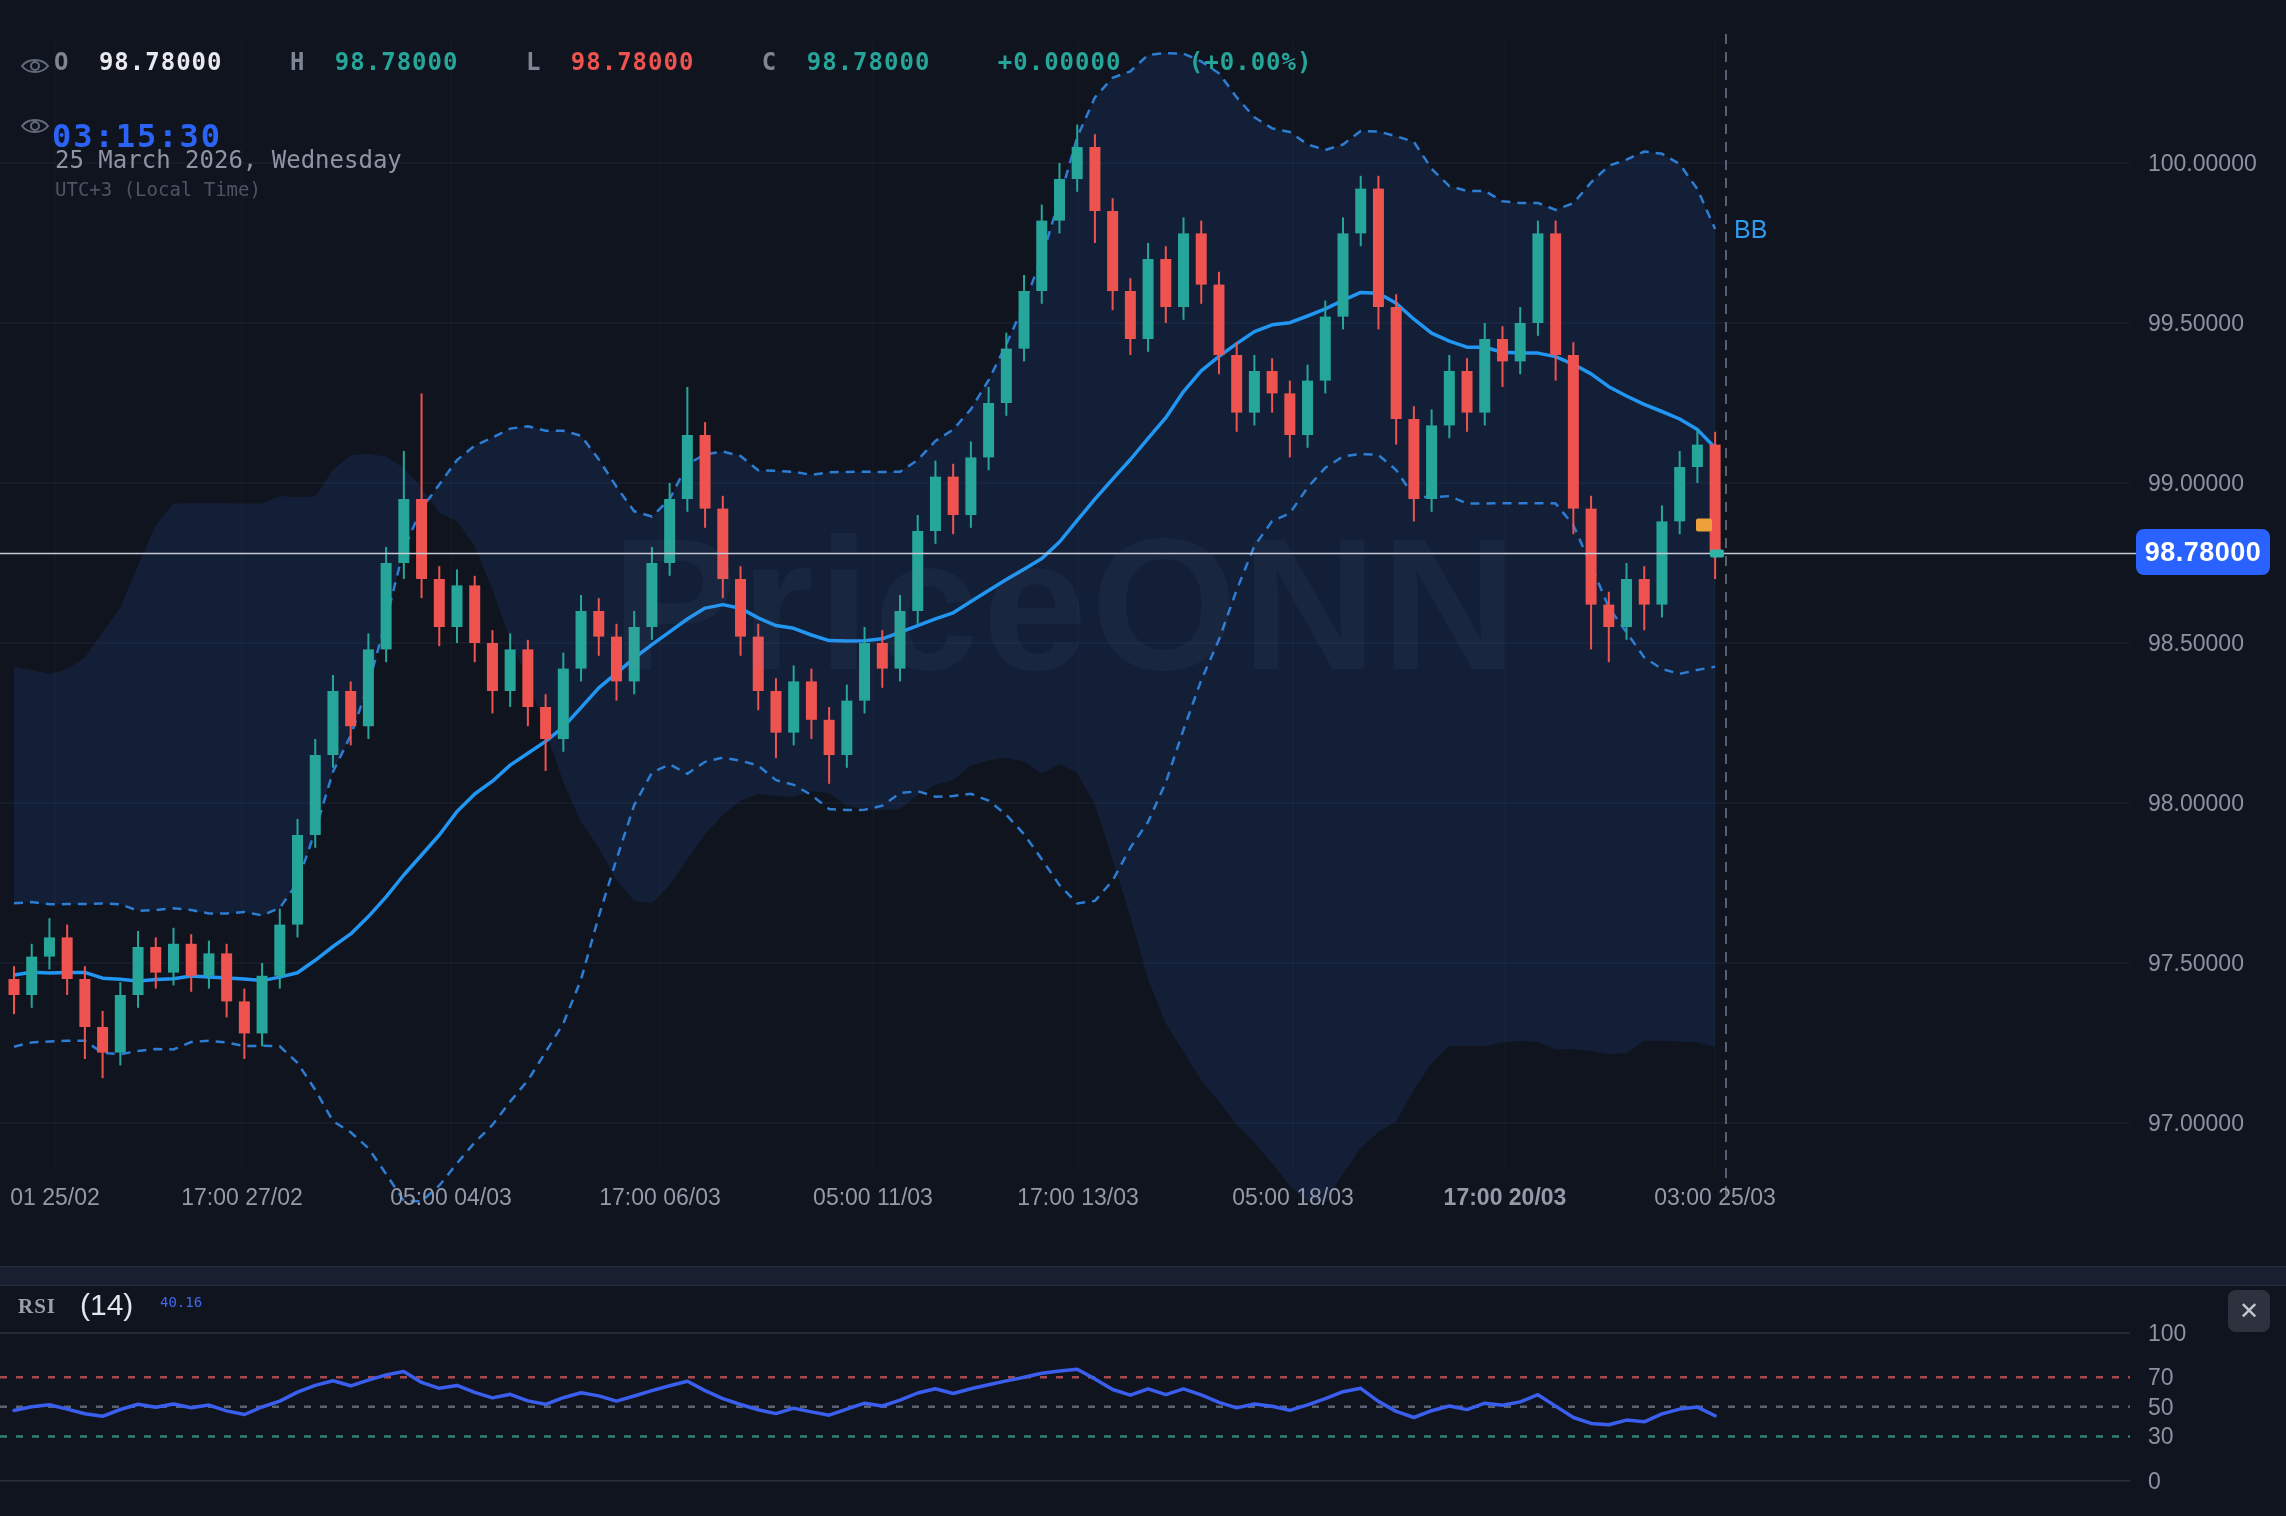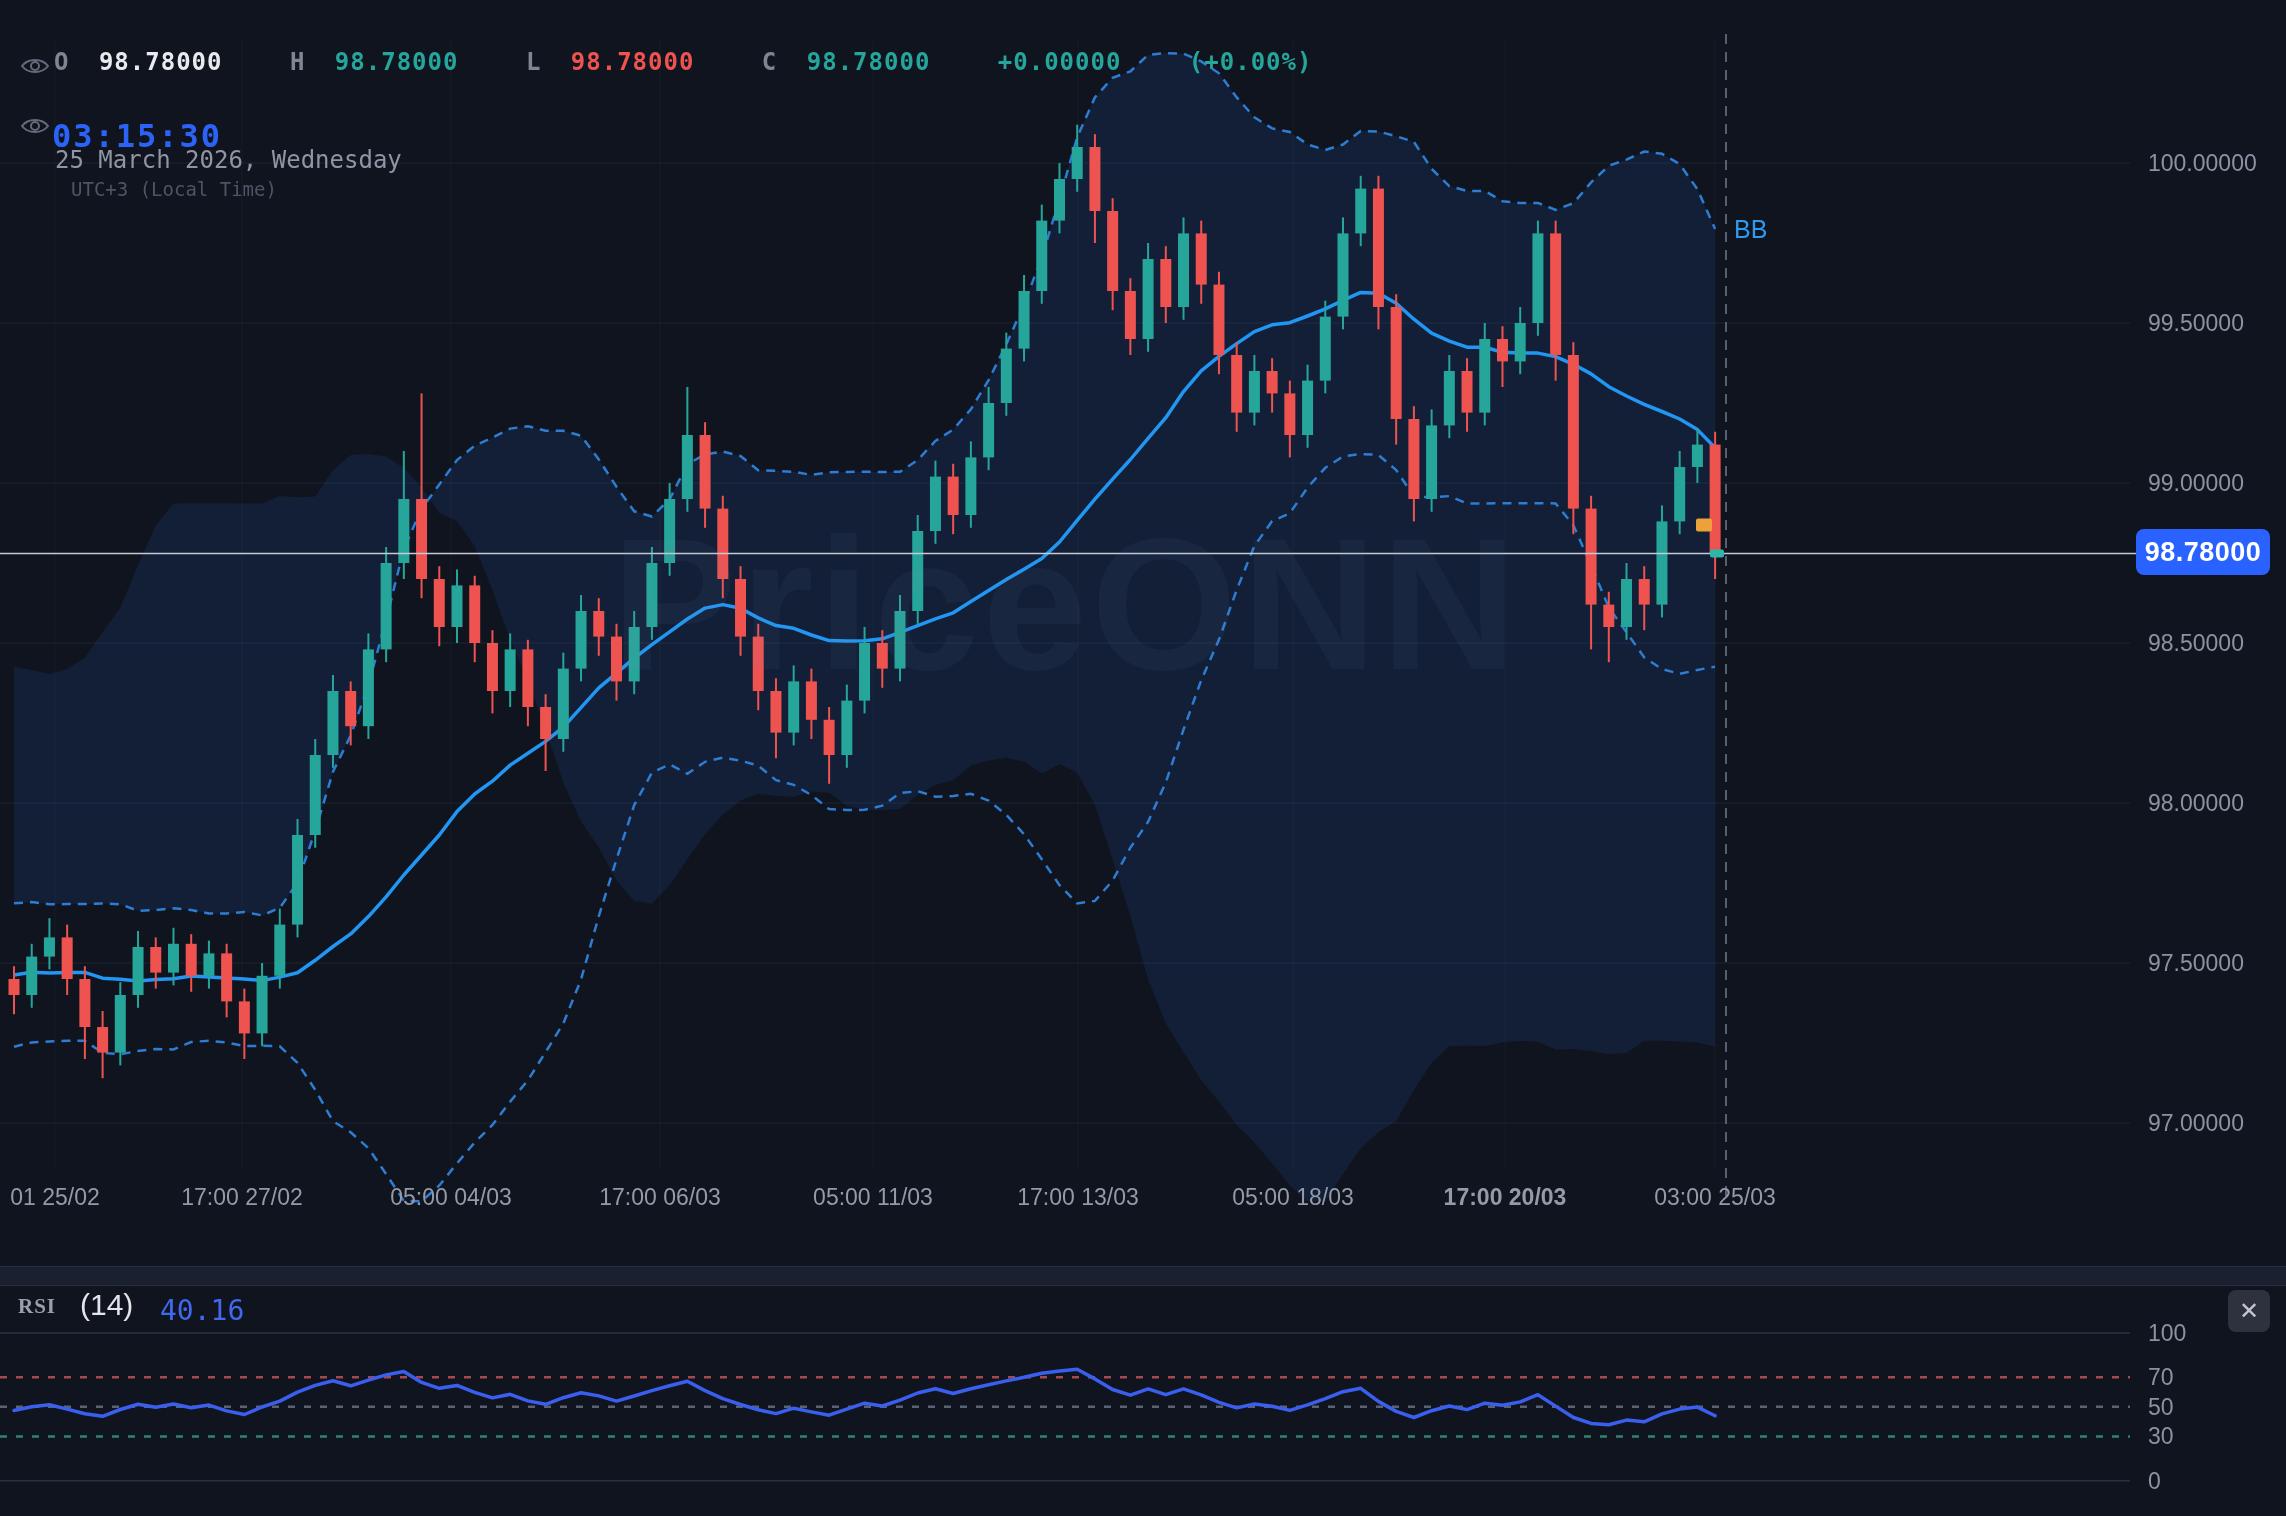--- a/index.html
+++ b/index.html
@@ -13,21 +13,21 @@
   .lbl{color:#7e8694;font-weight:bold;}
   .val-white{color:#e8eaef;}
   .val-up{color:#26a69a;}
   .val-down{color:#ef5350;}
   .sp{display:inline-block;width:52px;}
   .sps{display:inline-block;width:14px;}
   .clock{position:absolute;left:52px;top:72px;font-family:"DejaVu Sans Mono",monospace;
          font-size:32px;font-weight:bold;color:#2b63f6;letter-spacing:2px;margin-top:45px;}
   .date-line{position:absolute;left:55px;top:146px;font-family:"DejaVu Sans Mono",monospace;
              font-size:24px;color:#8f95a3;}
-  .tz-line{position:absolute;left:71px;top:178px;font-family:"DejaVu Sans Mono",monospace;
+  .tz-line{position:absolute;left:55px;top:178px;font-family:"DejaVu Sans Mono",monospace;
            font-size:19px;color:#4d5464;}
   .eye{position:absolute;left:20px;width:30px;height:22px;}
   
   .wm1{position:absolute;left:1066px;top:400px;transform:translateX(-50%);
        font-size:118px;font-weight:400;color:rgba(130,146,180,0.10);letter-spacing:6px;white-space:nowrap;}
   .wm2{position:absolute;left:1066px;top:496px;transform:translateX(-50%);
        font-size:188px;font-weight:bold;color:rgba(130,146,180,0.07);letter-spacing:4px;white-space:nowrap;}
   
   .pax-label{position:absolute;left:2148px;transform:translateY(-50%);font-size:23px;color:#8b93a3;}
   .tax-label{position:absolute;top:1184px;transform:translateX(-50%);font-size:23px;color:#949aa8;white-space:nowrap;}
@@ -36,21 +36,21 @@
                display:flex;align-items:center;justify-content:center;letter-spacing:0.5px;}
   .bb-tag{position:absolute;font-size:25px;color:#2d9bf0;}
   
   .divider{position:absolute;left:0;top:1266px;width:2286px;height:18px;background:#1a2030;
            border-top:1px solid #272e3e;border-bottom:1px solid #272e3e;}
   
   .rsi-title{position:absolute;left:18px;top:1294px;font-size:21px;font-weight:bold;color:#9aa0ab;
              font-family:"Liberation Serif",serif;letter-spacing:1px;}
   .rsi-len{position:absolute;left:80px;top:1288px;font-size:30px;color:#e3e5ea;font-weight:300;}
   .rsi-val{position:absolute;left:160px;top:1294px;font-family:"DejaVu Sans Mono",monospace;
-           font-size:28px;color:#4069f0;}
+           font-size:14px;color:#4069f0;}
   .rsi-label{position:absolute;left:2148px;transform:translateY(-50%);font-size:23px;color:#8b93a3;}
   .rsi-close{position:absolute;left:2228px;top:1290px;width:42px;height:42px;border-radius:8px;
              background:#2d323e;color:#c2c5cd;font-size:24px;display:flex;align-items:center;
              justify-content:center;cursor:pointer;}
 </style>
 </head>
 <body>
 
 <div id="app">
 

